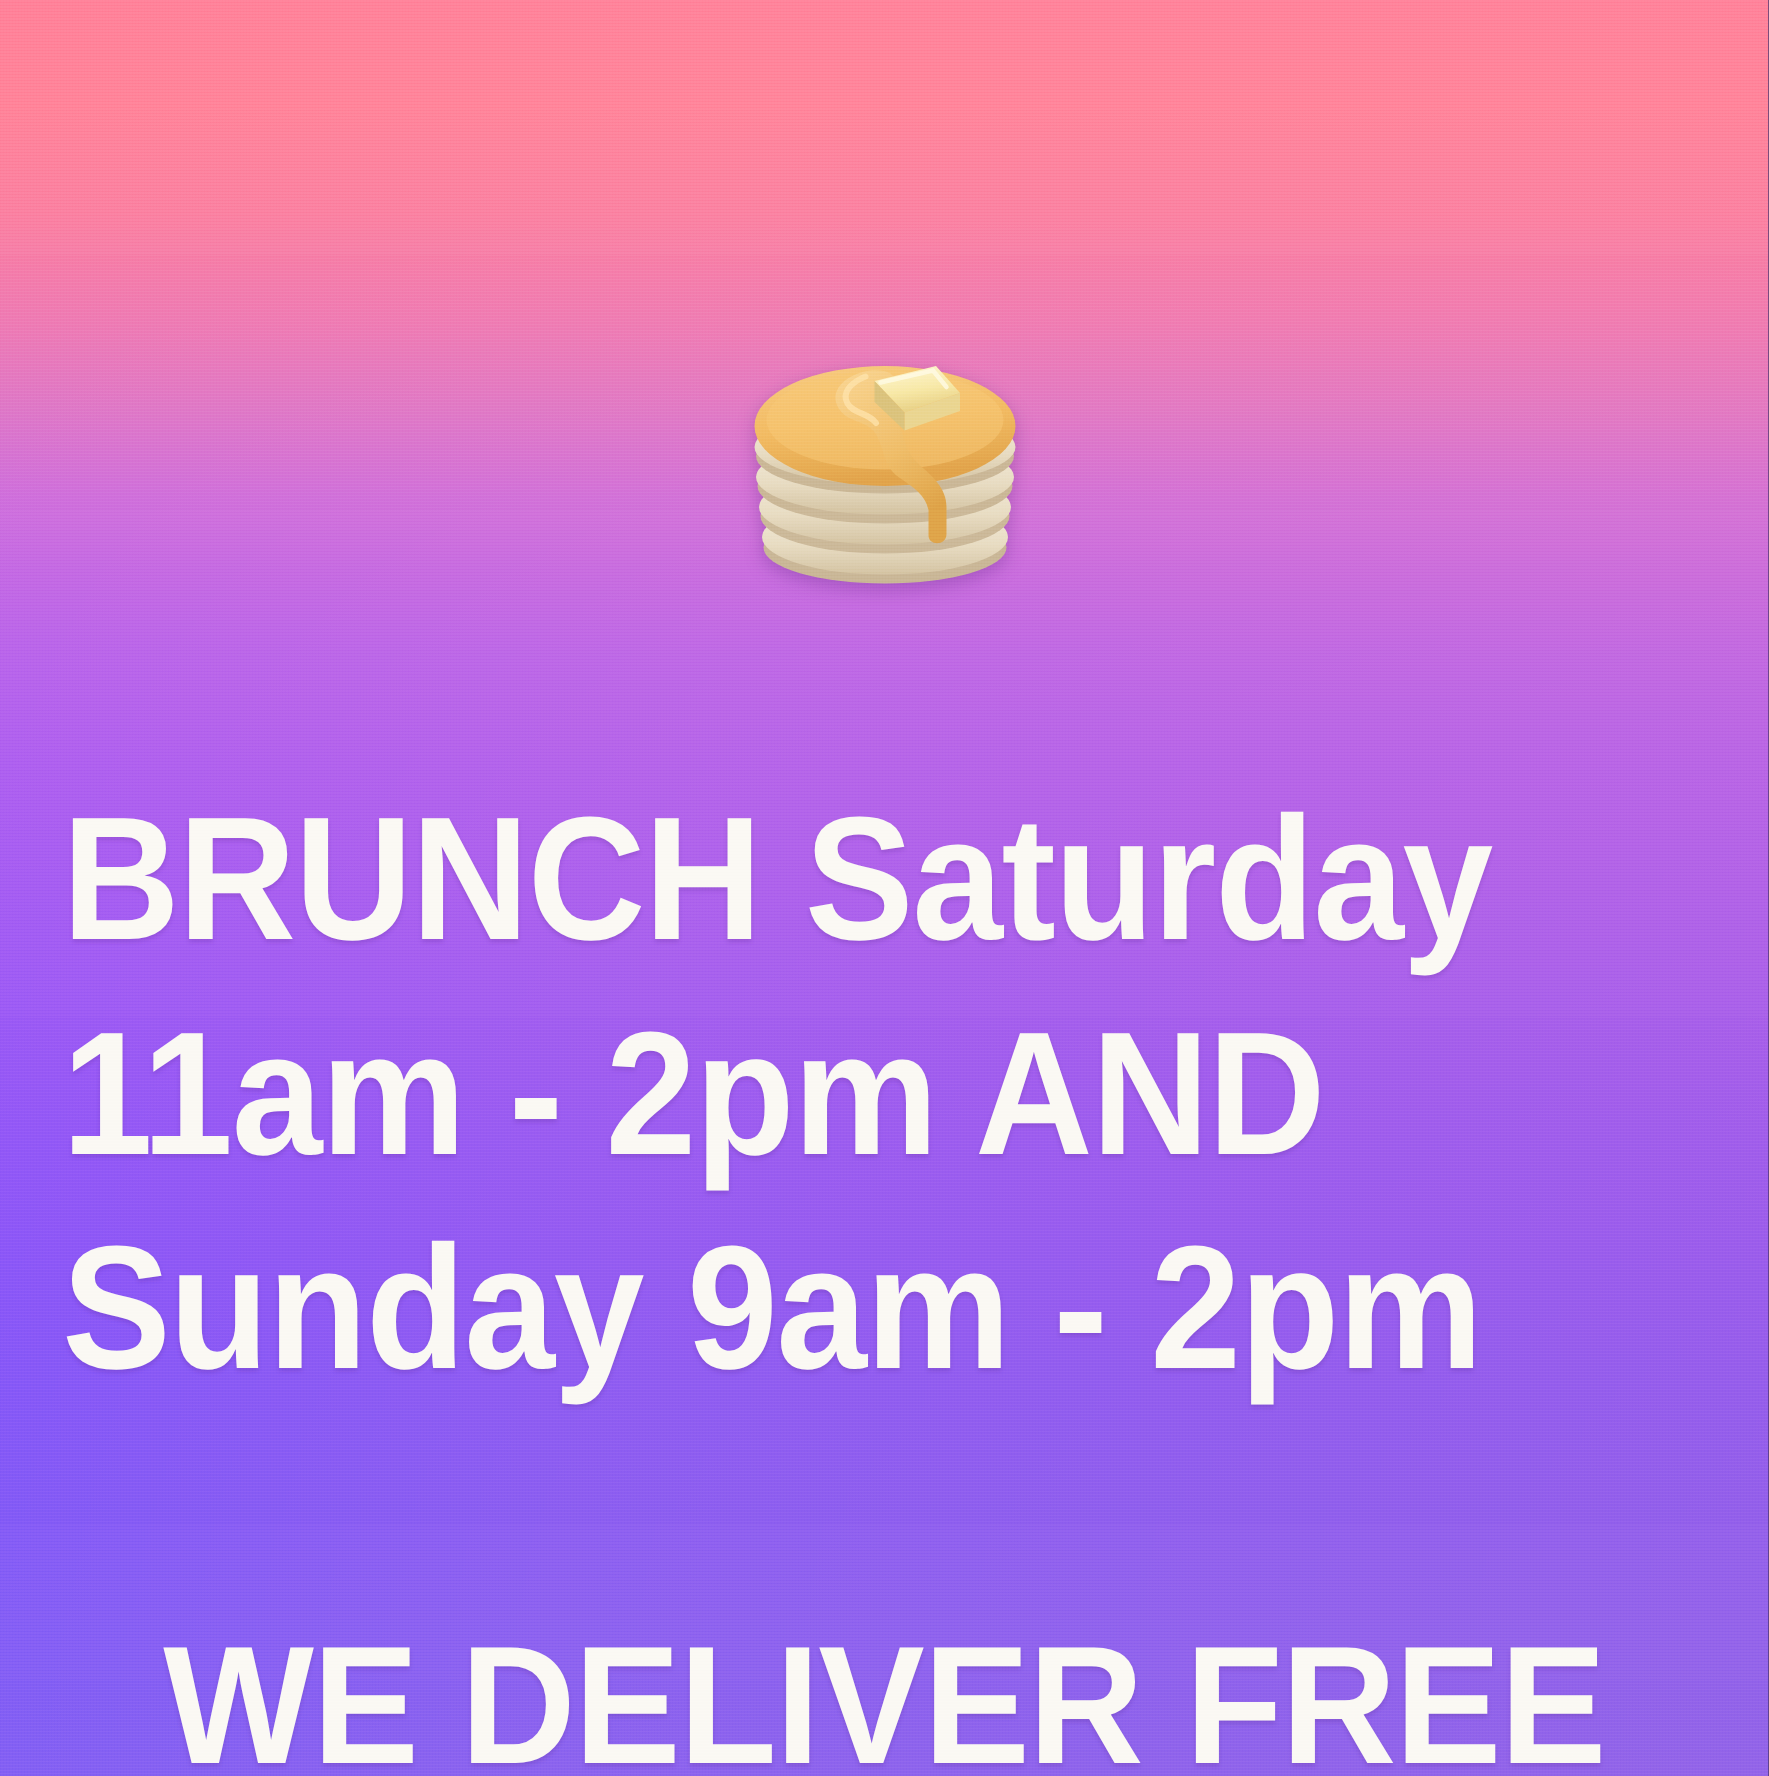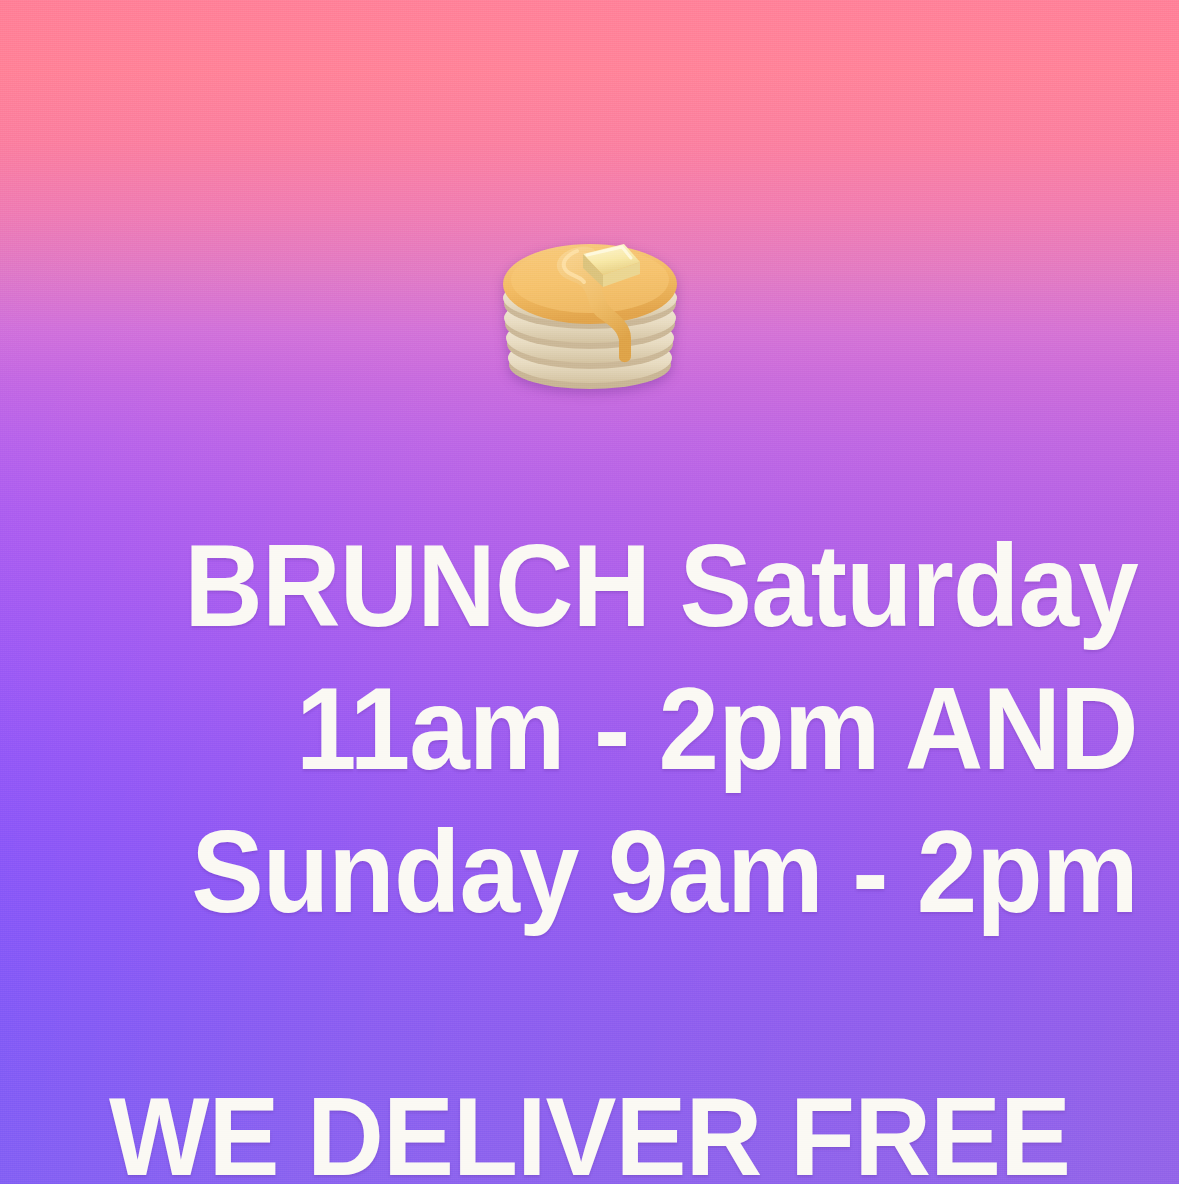--- a/index.html
+++ b/index.html
@@ -69,21 +69,21 @@
     display: inline-block;
     filter: drop-shadow(0 4px 6px rgba(70, 20, 110, 0.28));
   }
 
   
   #headline {
     position: absolute;
     left: 0;
     right: 0;
     top: 514px;
-    text-align: right;
+    text-align: left;
   }
   .hl-line {
     color: #fbf9f4;
     font-family: "Liberation Sans", sans-serif;
     font-weight: 700;
     font-size: 117px;
     line-height: 143px;
     letter-spacing: -1px;
     white-space: nowrap;
     transform: scaleX(0.93);

